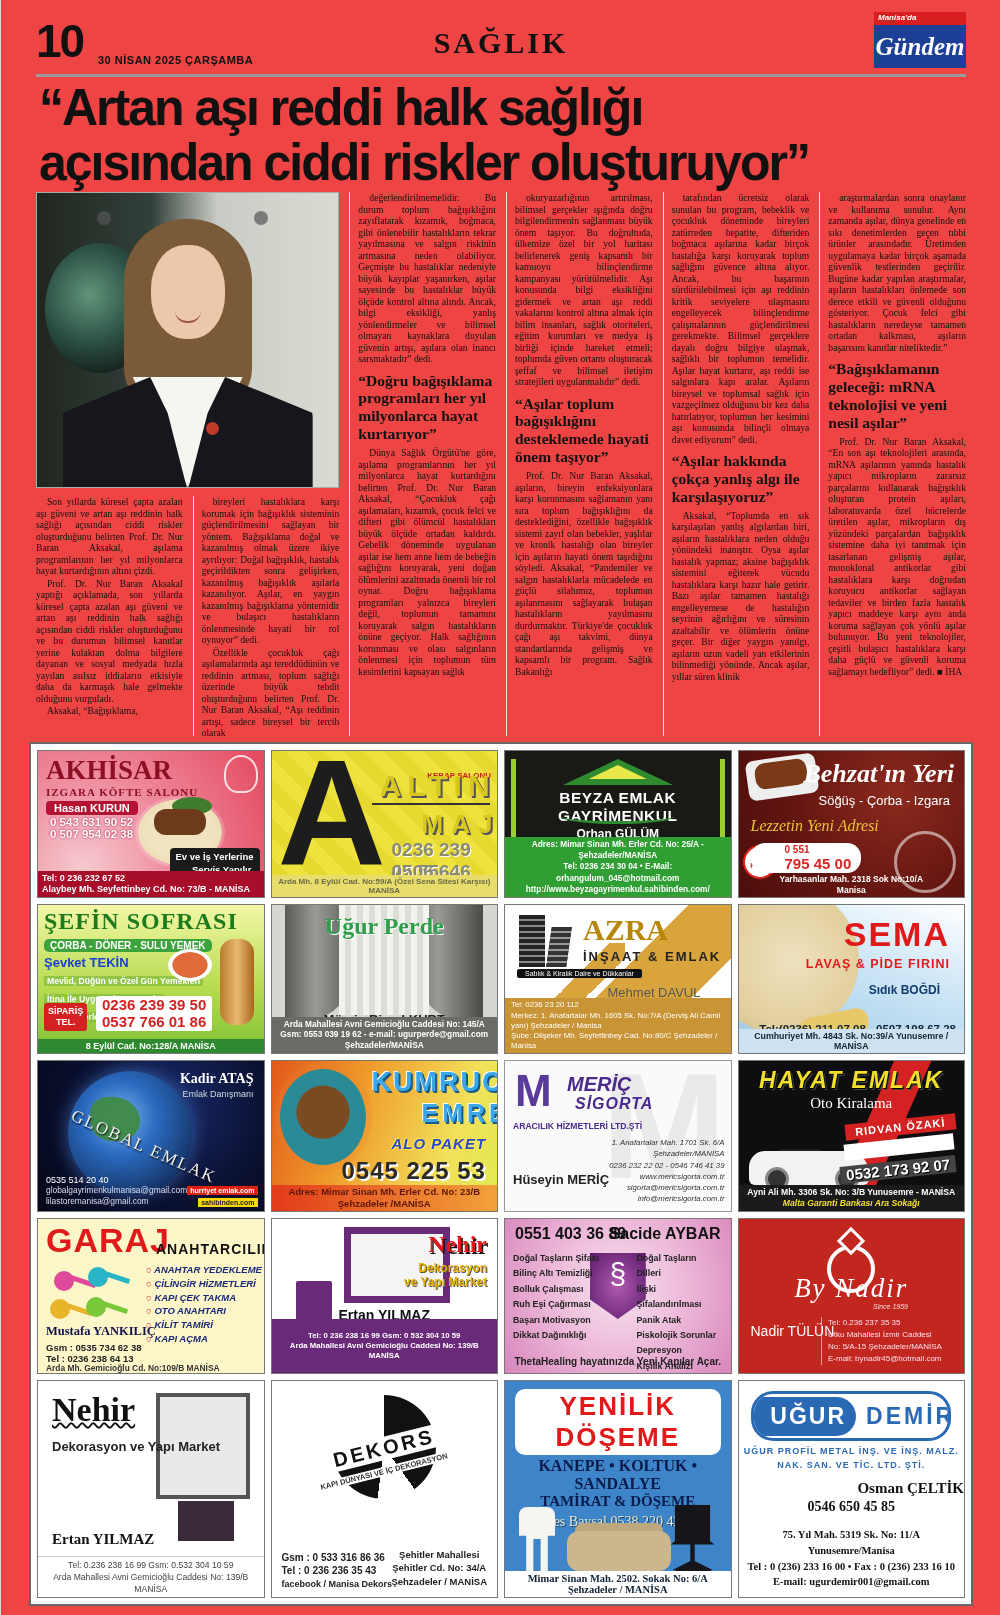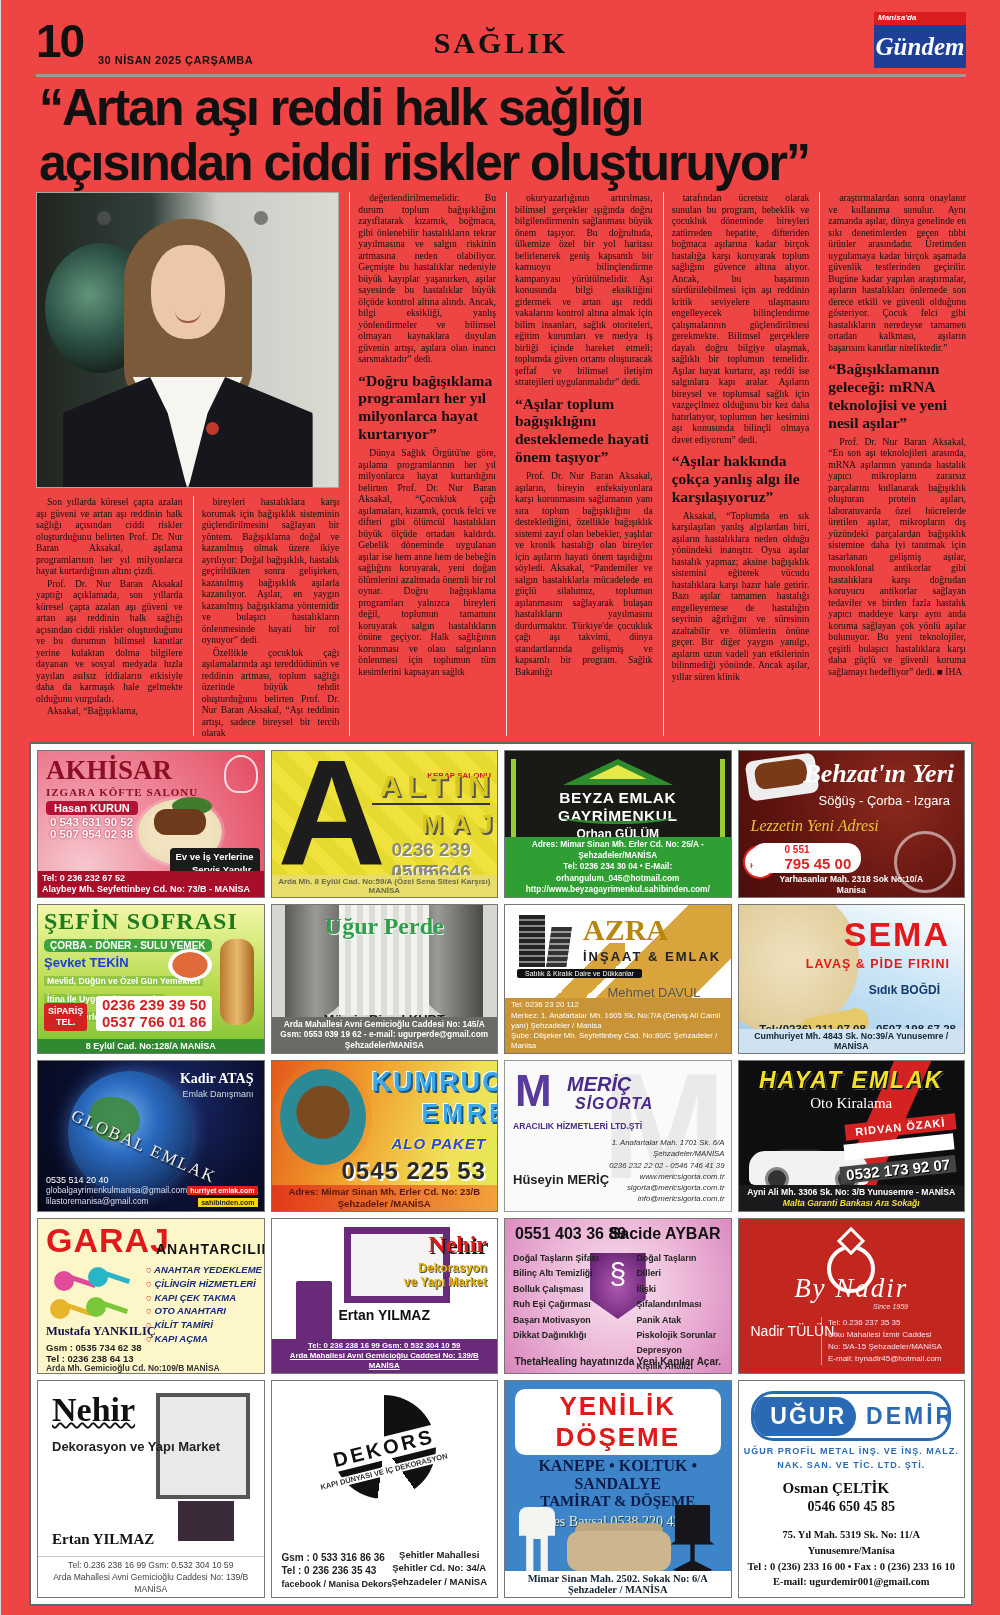--- a/index.html
+++ b/index.html
@@ -232,21 +232,21 @@
   #ad-garaj .ftb{background:transparent;color:#333;font-size:8.4px;font-weight:bold;text-align:left;padding-left:8px;}
   
   #ad-nehir1{background:#fff;}
   #ad-nehir1 .mir{position:absolute;left:72px;top:8px;width:92px;height:62px;border:7px solid #6a2a7a;background:#f4f4f4;}
   #ad-nehir1 .cab{position:absolute;left:24px;top:62px;width:36px;height:66px;background:#6a2a7a;border-radius:2px;}
   #ad-nehir1 .t1{position:absolute;right:10px;top:12px;font-family:"Liberation Serif",serif;font-size:24px;font-weight:bold;
                  color:#e01a1a;text-shadow:1.5px 1.5px 0 #111;}
   #ad-nehir1 .t2{position:absolute;right:10px;top:42px;font-size:12px;font-weight:bold;color:#e8b400;text-shadow:1px 1px 0 #555;}
   #ad-nehir1 .t3{position:absolute;right:10px;top:56px;font-size:12px;font-weight:bold;color:#e8b400;text-shadow:1px 1px 0 #555;}
   #ad-nehir1 .per{position:absolute;left:0;right:0;top:88px;text-align:center;font-size:14px;font-weight:bold;color:#111;}
-  #ad-nehir1 .ftb{background:#6a2a7a;color:#fff;font-size:7.8px;font-weight:bold;line-height:1.3;padding:2px;text-decoration:underline;}
+  #ad-nehir1 .ftb{background:#6a2a7a;color:#fff;font-size:7.8px;font-weight:bold;line-height:1.3;padding:12px;}
   
   #ad-aybar{background:radial-gradient(circle at 50% 45%,#f6e3f0 0%,#eebbda 45%,#d886bc 100%);}
   #ad-aybar .ph{position:absolute;left:10px;top:6px;font-size:16px;font-weight:bold;color:#111;}
   #ad-aybar .per{position:absolute;right:10px;top:6px;font-size:16px;font-weight:bold;color:#111;}
   #ad-aybar .shield{position:absolute;left:50%;top:34px;transform:translateX(-50%);width:56px;height:66px;
                     background:radial-gradient(#b05ab0,#5a1a6a);clip-path:polygon(0 0,100% 0,100% 70%,50% 100%,0 70%);}
   #ad-aybar .dna{position:absolute;left:50%;top:40px;transform:translateX(-50%);color:#fff;font-size:30px;line-height:1;}
   #ad-aybar .lst{position:absolute;top:32px;width:86px;font-size:8.8px;font-weight:bold;color:#222;line-height:1.75;}
   #ad-aybar .ll{left:8px;} #ad-aybar .rl{right:8px;}
   #ad-aybar .tag{position:absolute;left:0;right:0;bottom:6px;text-align:center;font-size:10px;font-weight:bold;color:#222;}
@@ -298,21 +298,21 @@
                       clip-path:polygon(10% 0,90% 0,90% 55%,100% 60%,55% 60%,55% 85%,100% 100%,0 100%,45% 85%,45% 60%,0 60%,10% 55%);}
   #ad-yenilik .ftb{background:#fff;color:#123;font-family:"Liberation Serif",serif;font-size:10.5px;font-weight:bold;padding:2px;}
   
   #ad-ugurdemir{background:#fff;}
   #ad-ugurdemir .lg{position:relative;margin:10px auto 4px;width:86%;height:44px;border:3px solid #2a6ab4;border-radius:22px;
                     display:flex;align-items:center;overflow:hidden;}
   #ad-ugurdemir .lgl{background:#2a6ab4;color:#fff;font-size:23px;font-weight:bold;letter-spacing:2px;
                      padding:6px 10px 6px 16px;border-radius:0 22px 22px 0;}
   #ad-ugurdemir .lgr{color:#2a6ab4;font-size:23px;font-weight:bold;letter-spacing:3px;padding-left:10px;}
   #ad-ugurdemir .sb{text-align:center;font-size:9px;font-weight:bold;color:#2a6ab4;letter-spacing:1px;line-height:1.5;}
-  #ad-ugurdemir .per{text-align:left;font-family:"Liberation Serif",serif;font-size:15px;font-weight:bold;margin-top:8px;margin-left:44px;}
+  #ad-ugurdemir .per{text-align:right;font-family:"Liberation Serif",serif;font-size:15px;font-weight:bold;margin-top:8px;}
   #ad-ugurdemir .ph{text-align:center;font-family:"Liberation Serif",serif;font-size:14px;font-weight:bold;margin-top:2px;}
   #ad-ugurdemir .adr{text-align:center;font-family:"Liberation Serif",serif;font-size:10.5px;font-weight:bold;
                      line-height:1.5;margin-top:12px;}
 </style>
 </head>
 <body>
 
 <div class="page">
 
   <div class="hdr">

